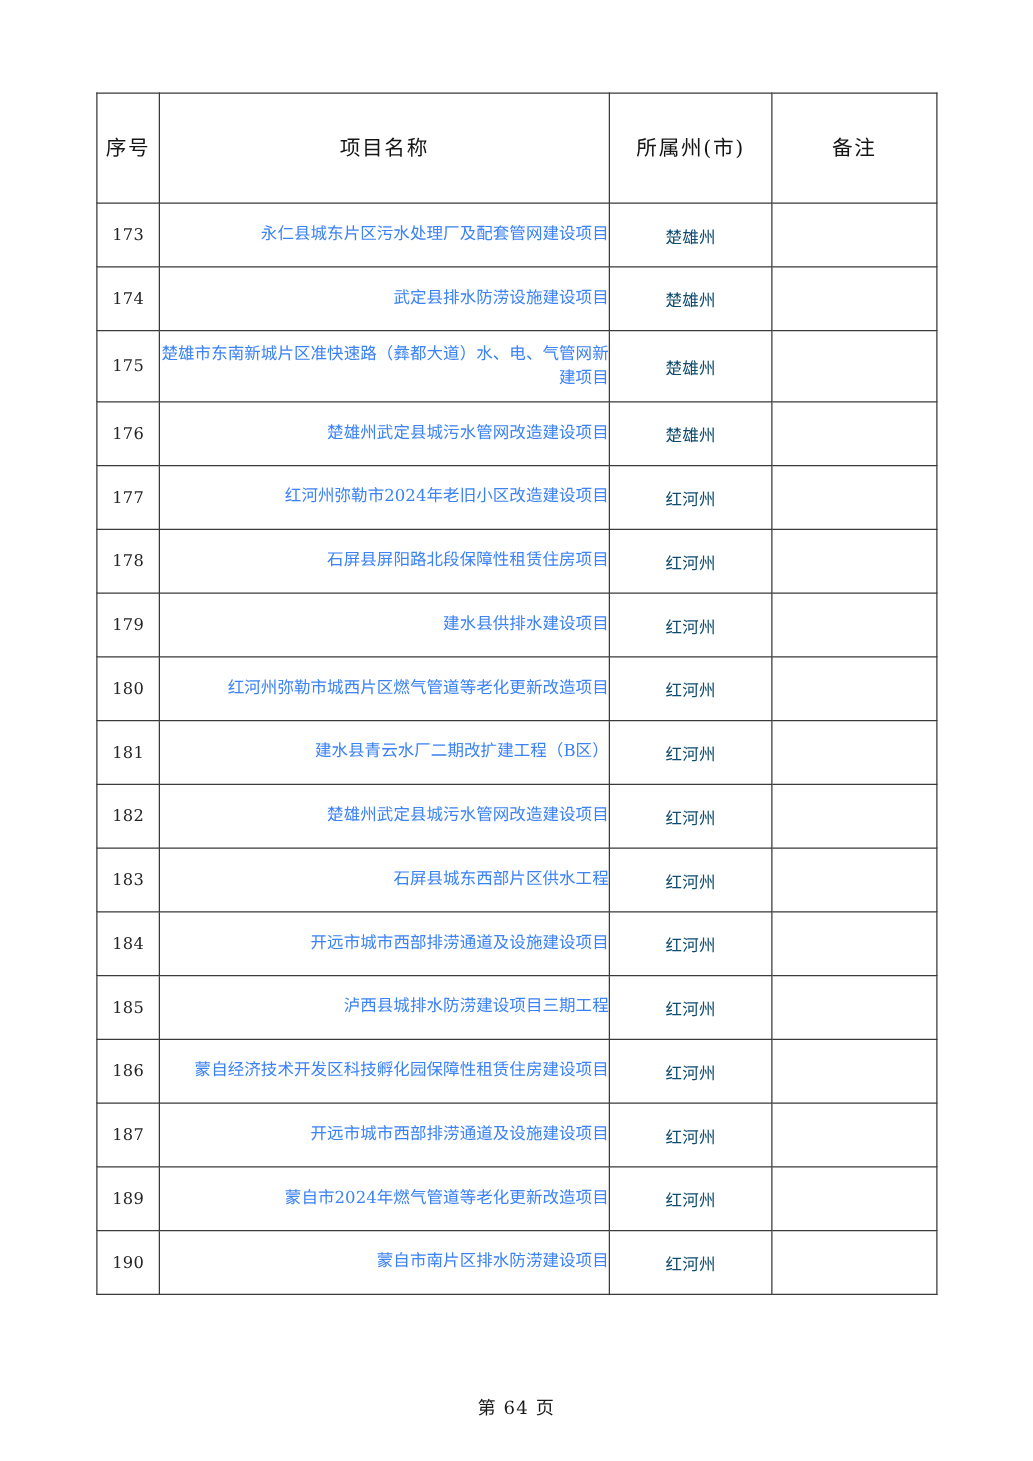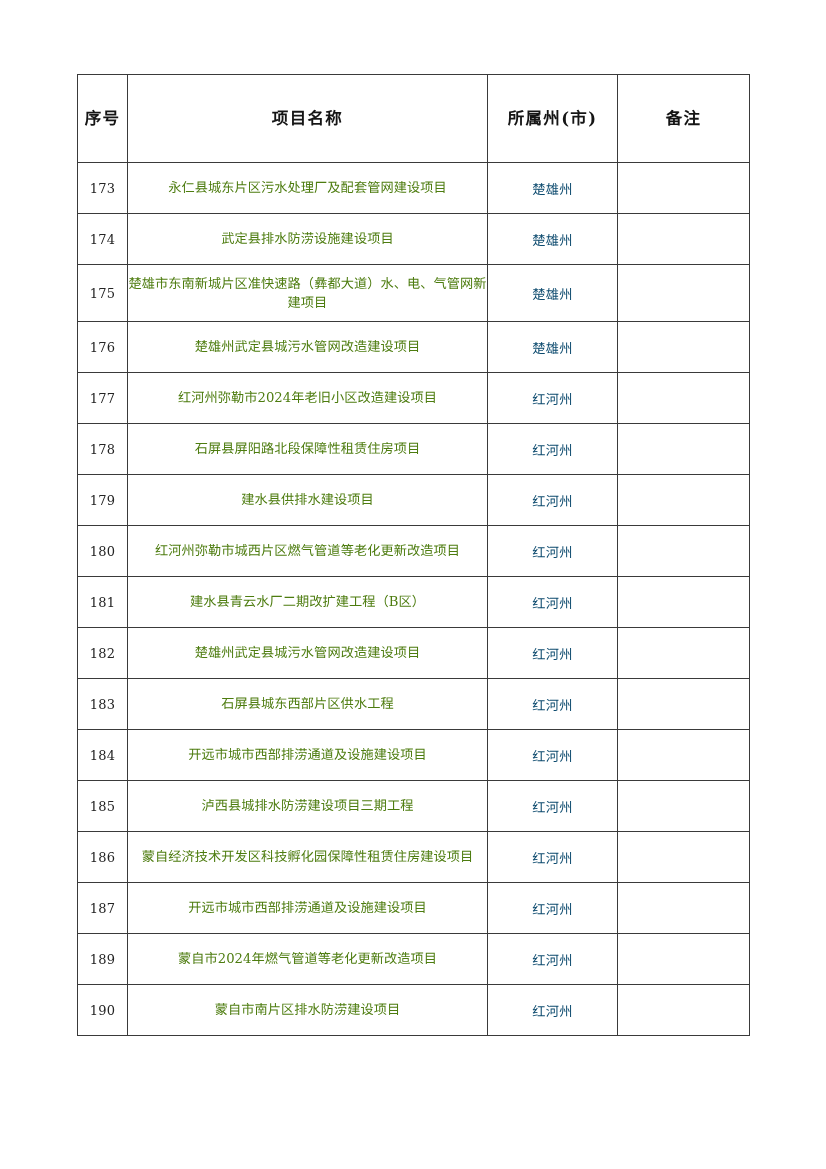--- a/index.html
+++ b/index.html
@@ -53,38 +53,37 @@
   thead th {
     text-align: center;
     font-weight: normal;
     font-size: 16.5px;
     letter-spacing: 0.08em;
     color: #151515;
   }
   thead th .hdr-text {
     display: block;
     line-height: 1.2;
-    font-weight: bold;
   }
 
   tbody tr.data-row { height: 51px; margin-top: 12px; }
   tbody tr.data-row.tall { height: 57px; }
 
   td.cell-seq {
     text-align: center;
     font-size: 13px;
     font-family: "DejaVu Serif", "Liberation Serif", serif;
     color: #242424;
     letter-spacing: 0.02em;
   }
   td.cell-name {
-    text-align: center;
+    text-align: right;
     font-size: 13.2px;
     line-height: 1.45;
-    color: #4d7c0f;
+    color: #3b82f6;
     padding: 2px 4px 2px 7px;
     letter-spacing: 0.005em;
     word-break: break-all;
   }
   td.cell-region {
     text-align: center;
     font-size: 13.2px;
     color: #0c4a6e;
     letter-spacing: 0.02em;
   }
@@ -235,14 +234,15 @@
           <tr class="data-row">
             <td class="cell-seq">190</td>
             <td class="cell-name">蒙自市南片区排水防涝建设项目</td>
             <td class="cell-region">红河州</td>
             <td class="cell-remark"></td>
           </tr>
         </tbody>
     </table>
   </div>
 
+  <div class="page-footer">第 64 页</div>
 
 </div>
 
 </body></html>

